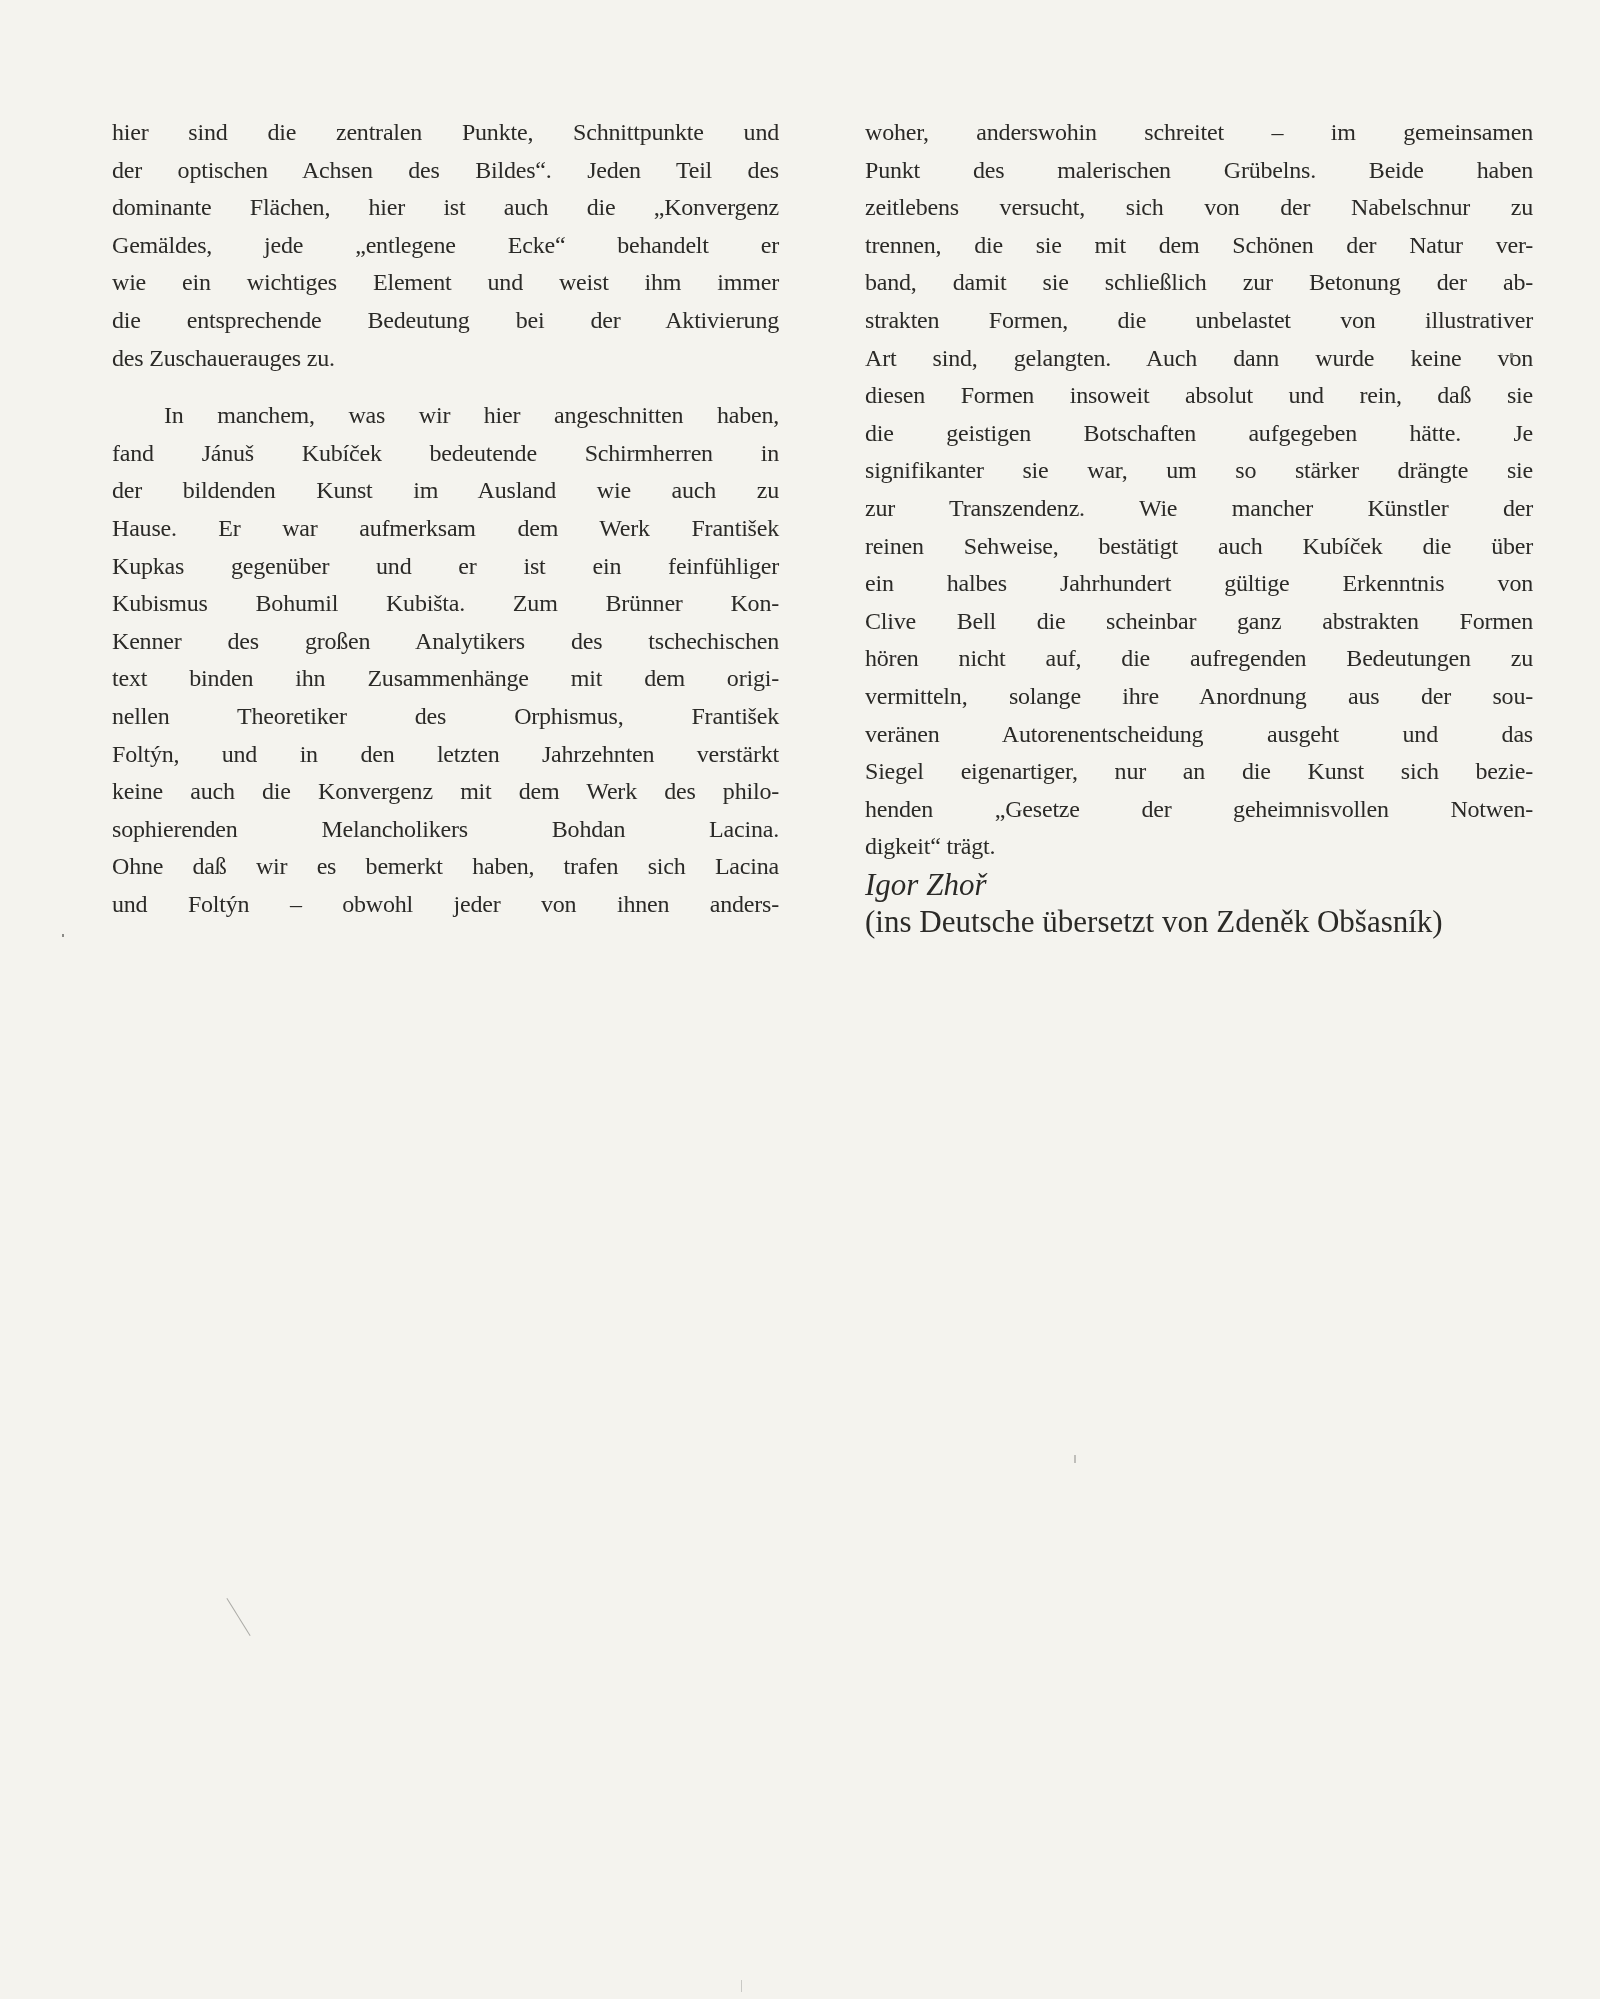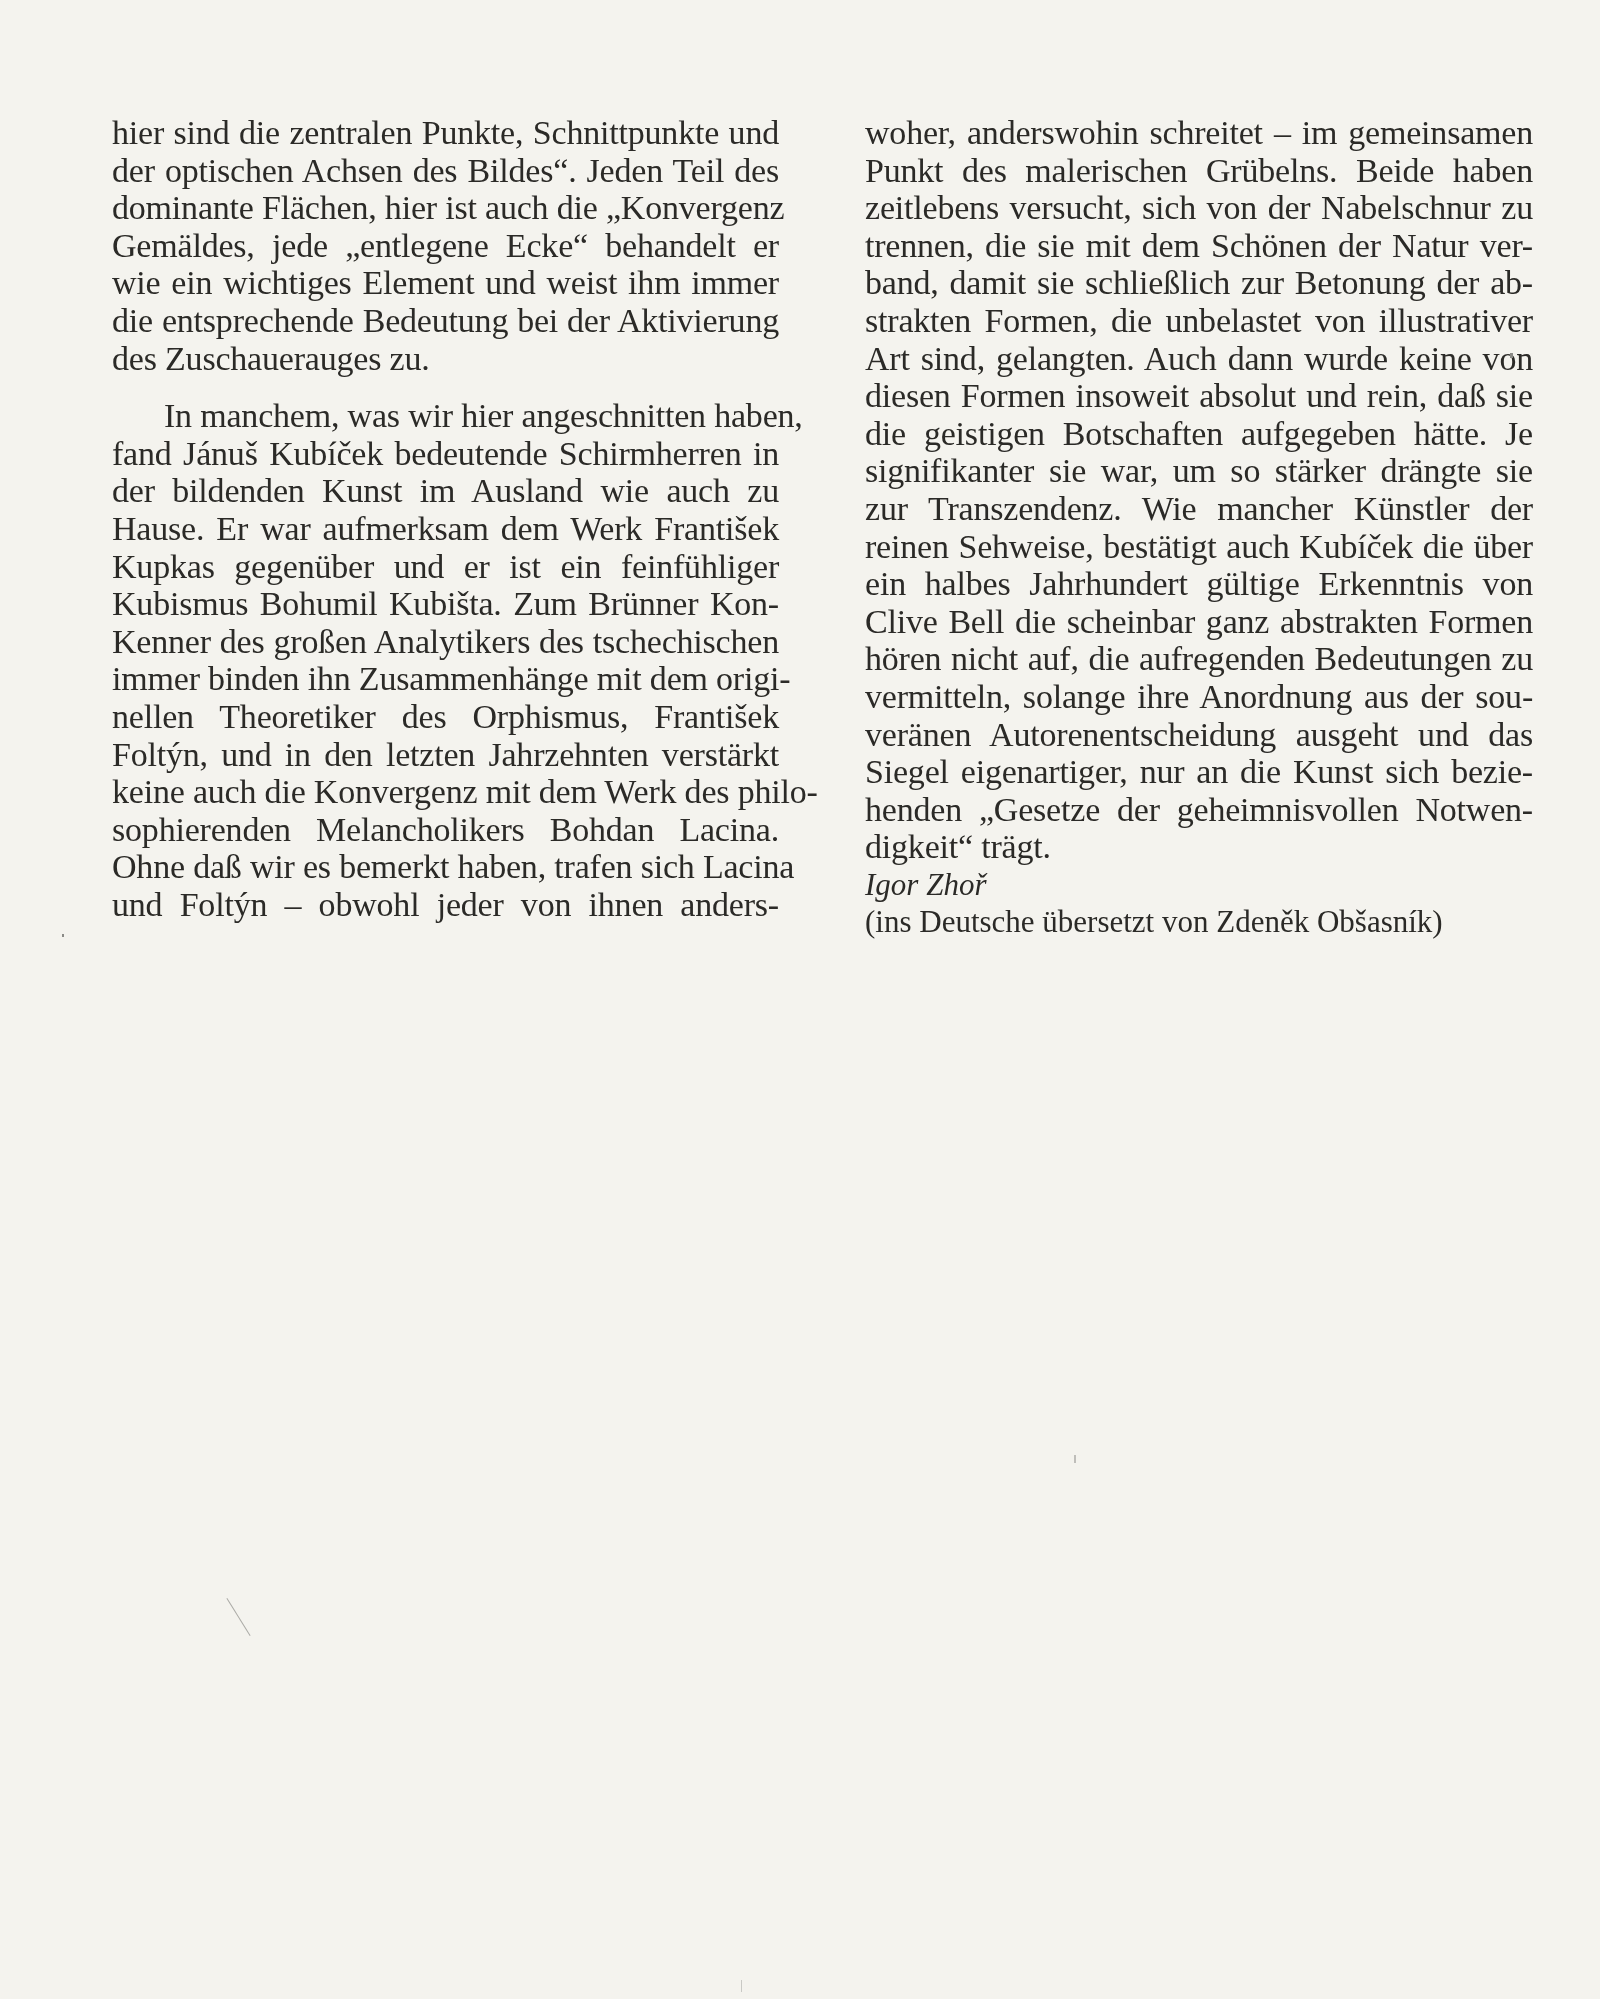--- a/index.html
+++ b/index.html
@@ -22,21 +22,21 @@
   }
   .column {
     position: absolute;
     top: 114px;
   }
   .col-left { left: 112px; width: 667px; }
   .col-right { left: 865px; width: 668px; }
 
   .line {
     display: block;
-    font-size: 34px;
+    font-size: 24px;
     line-height: 37.6px;
     height: 37.6px;
     white-space: nowrap;
     text-align: justify;
     text-align-last: justify;
     letter-spacing: -0.2px;
   }
   .line.last {
     text-align-last: left;
   }
@@ -85,21 +85,21 @@
     </div>
     <div class="para-gap"></div>
     <div>
       <span class="line indent">In manchem, was wir hier angeschnitten haben,</span>
       <span class="line">fand Jánuš Kubíček bedeutende Schirmherren in</span>
       <span class="line">der bildenden Kunst im Ausland wie auch zu</span>
       <span class="line">Hause. Er war aufmerksam dem Werk František</span>
       <span class="line">Kupkas gegenüber und er ist ein feinfühliger</span>
       <span class="line">Kubismus Bohumil Kubišta. Zum Brünner Kon-</span>
       <span class="line">Kenner des großen Analytikers des tschechischen</span>
-      <span class="line">immer binden ihn Zusammenhänge mit dem origi-</span>
+      <span class="line">text binden ihn Zusammenhänge mit dem origi-</span>
       <span class="line">nellen Theoretiker des Orphismus, František</span>
       <span class="line">Foltýn, und in den letzten Jahrzehnten verstärkt</span>
       <span class="line">keine auch die Konvergenz mit dem Werk des philo-</span>
       <span class="line">sophierenden Melancholikers Bohdan Lacina.</span>
       <span class="line">Ohne daß wir es bemerkt haben, trafen sich Lacina</span>
       <span class="line">und Foltýn – obwohl jeder von ihnen anders-</span>
     </div>
   </div>
 
   <div class="column col-right">

